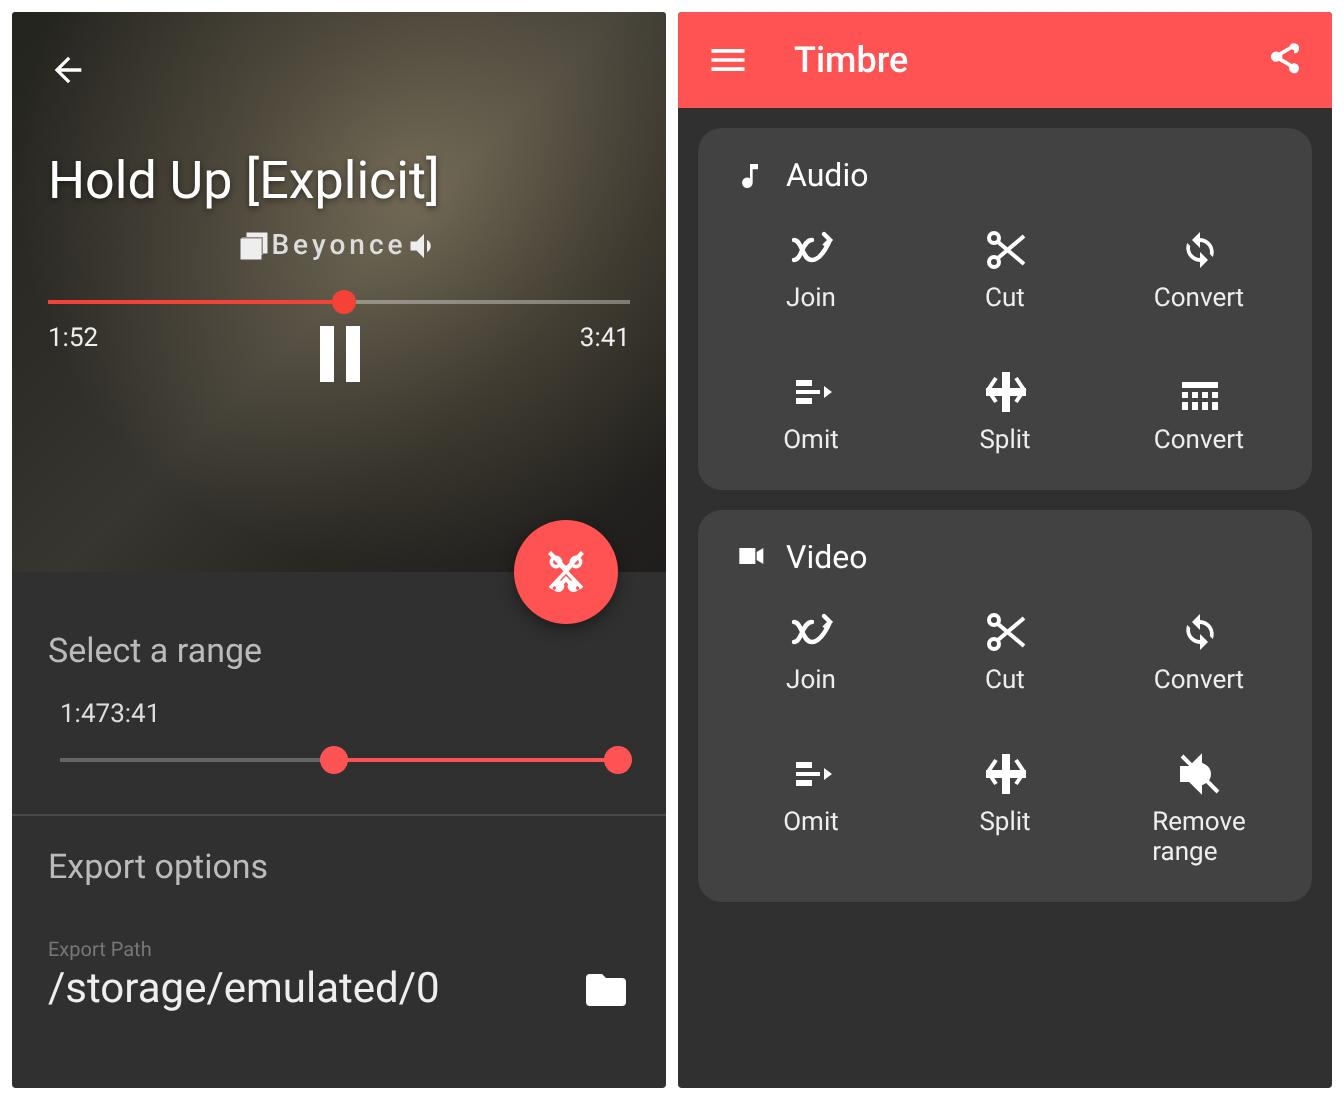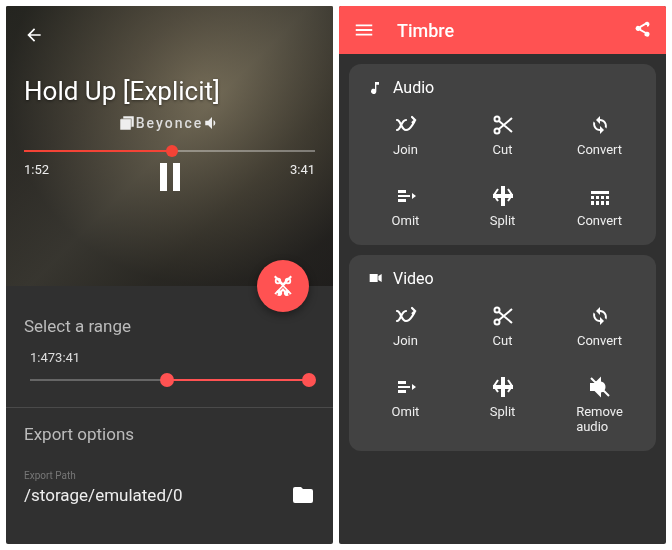--- a/index.html
+++ b/index.html
@@ -66,21 +66,21 @@
   .section-title { font-size: 17px; font-weight: 400; color: #bbb; margin-bottom: 14px; }
   .range-times { display: flex; justify-content: flex-start; font-size: 13px; padding: 0 6px;}
   .range-track { position: relative; height: 2px; background: #666; margin: 14px 6px 18px; }
   .range-fill { position: absolute; height: 2px; background: #ff5252; left: 49%; right: 0; }
   .range-thumb { position: absolute; top: -6px; width: 14px; height: 14px; border-radius: 50%; background: #ff5252; cursor: grab;}
   .range-thumb.start { left: 49%; margin-left: -7px;}
   .range-thumb.end { right: -7px; }
   .divider { height: 1px; background: #4a4a4a; margin: 0 0 0; }
   .export-label { font-size: 10px; color: #777; margin-bottom: 2px; margin-top: 26px; }
   .export-row { display: flex; align-items: center; gap: 10px; }
-  .export-path { flex: 1; font-size: 17px; color: #eee; overflow: hidden; white-space: nowrap; }
+  .export-path { flex: 1; font-size: 21px; color: #eee; overflow: hidden; white-space: nowrap; }
 
   
   .appbar {
     height: 48px;
     background: #ff5252;
     display: flex;
     align-items: center;
     padding: 0 14px;
     gap: 22px;
     color: #fff;
@@ -316,17 +316,17 @@
           </span>
         <span class="tile-label">Split</span>
       </div>
       <div class="tile">
         <span class="icon">
             <svg viewBox="0 0 24 24" width="24" height="24" fill="#fff">
               <path d="M3 9v6h4l5 5V4L7 9H3zm13.5 3a4.5 4.5 0 0 0-2.5-4v8a4.5 4.5 0 0 0 2.5-4zM3 3l18 18" stroke="#fff" stroke-width="2"></path>
             </svg>
           </span>
         <span class="tile-label" style="white-space:pre-line;">Remove
-audio</span>
+range</span>
       </div>
     </div>
   </div>
 </div>
 
 </body></html>

